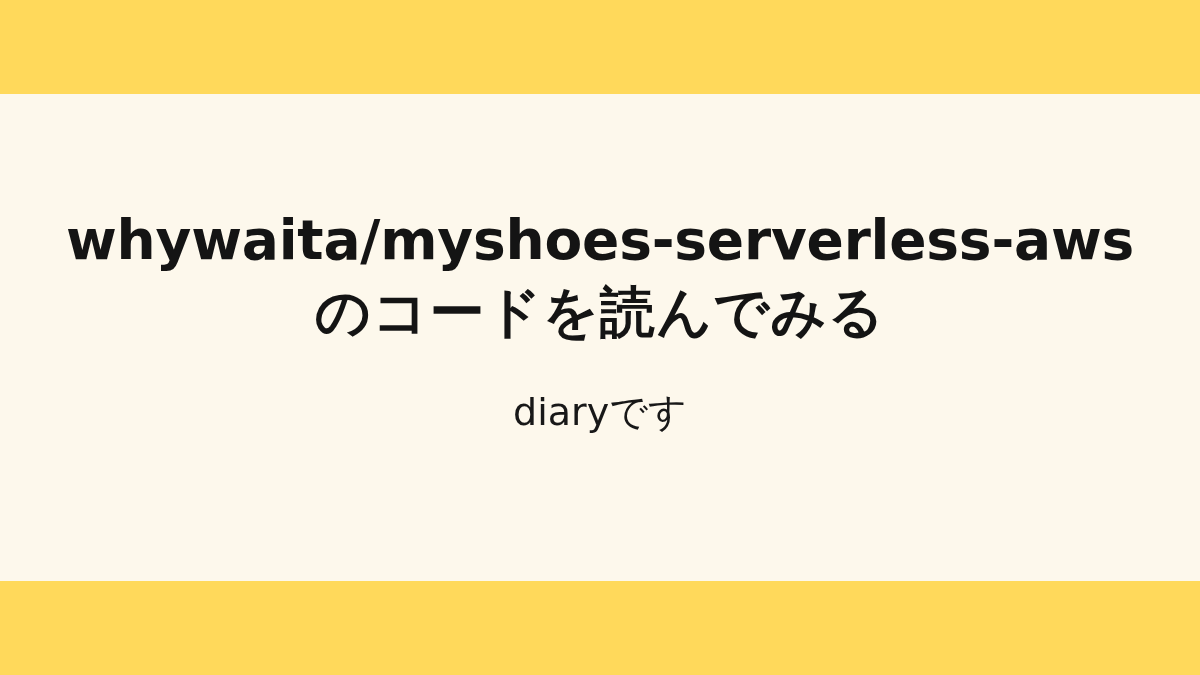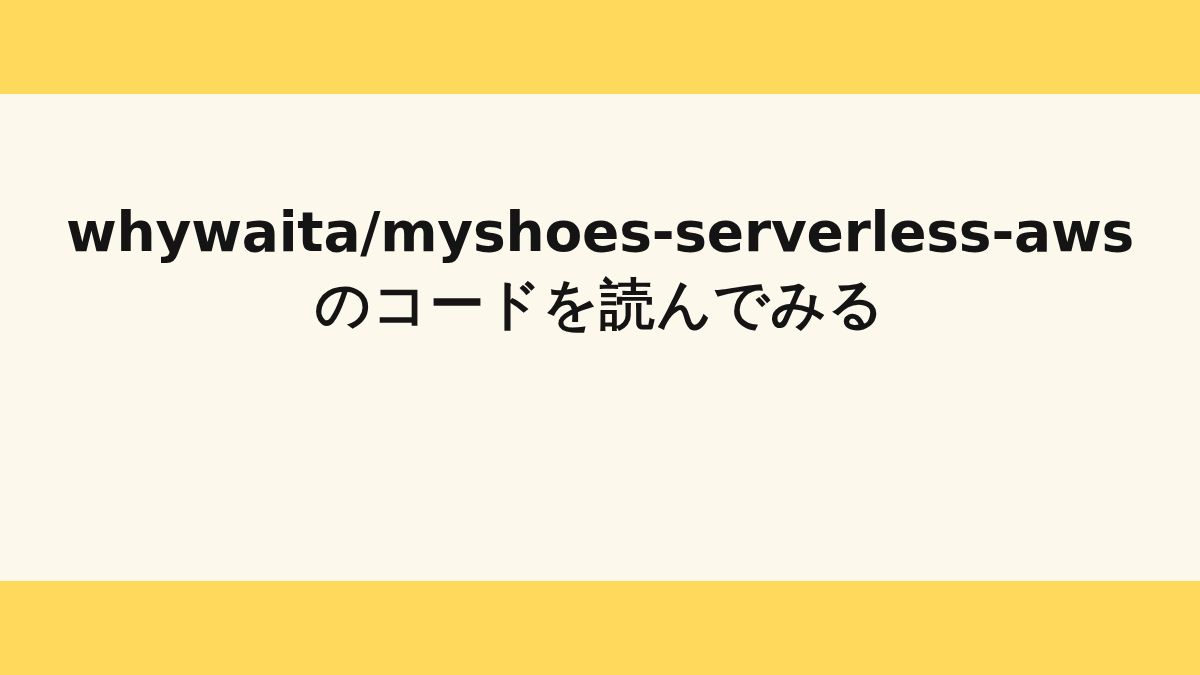--- a/index.html
+++ b/index.html
@@ -41,21 +41,21 @@
   }
 
   .card-body {
     flex: 1 1 auto;
     position: relative;
     background-color: #FDF8EC;
     display: flex;
     flex-direction: column;
     align-items: center;
     justify-content: flex-start;
-    padding: 0 40px;
+    padding: 8px 40px;
     box-sizing: border-box;
   }
 
   .title-block {
     width: 100%;
     text-align: center;
     margin-top: 102px;
   }
 
   .title-line {
@@ -98,18 +98,21 @@
 
   <div class="band band-top"></div>
 
   <div class="card-body">
 
     <div class="title-block">
       <span class="title-line title-line-1">whywaita/myshoes-serverless-aws</span>
       <span class="title-line title-line-2">のコードを読んでみる</span>
     </div>
 
+    <div class="subtitle-block">
+      <span class="subtitle-text">diaryです</span>
+    </div>
 
   </div>
 
   <div class="band band-bottom"></div>
 
 </div>
 
 </body></html>

